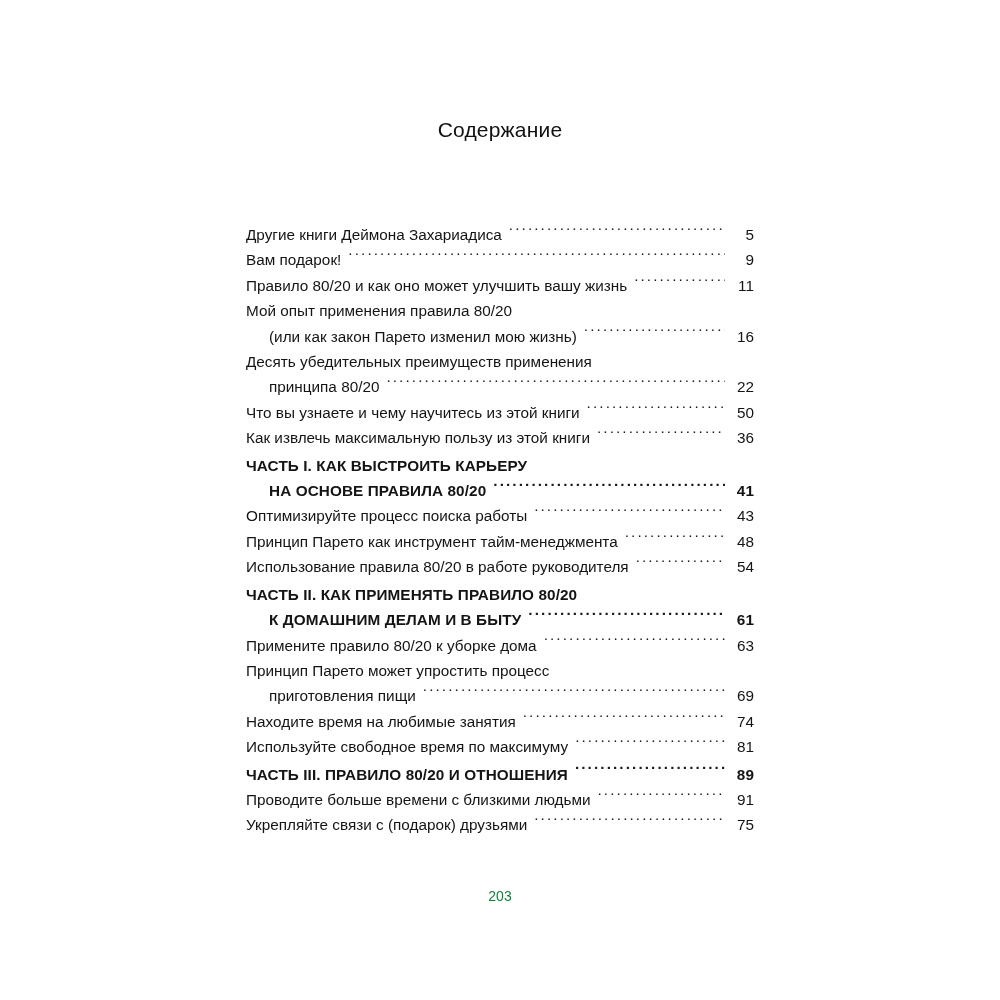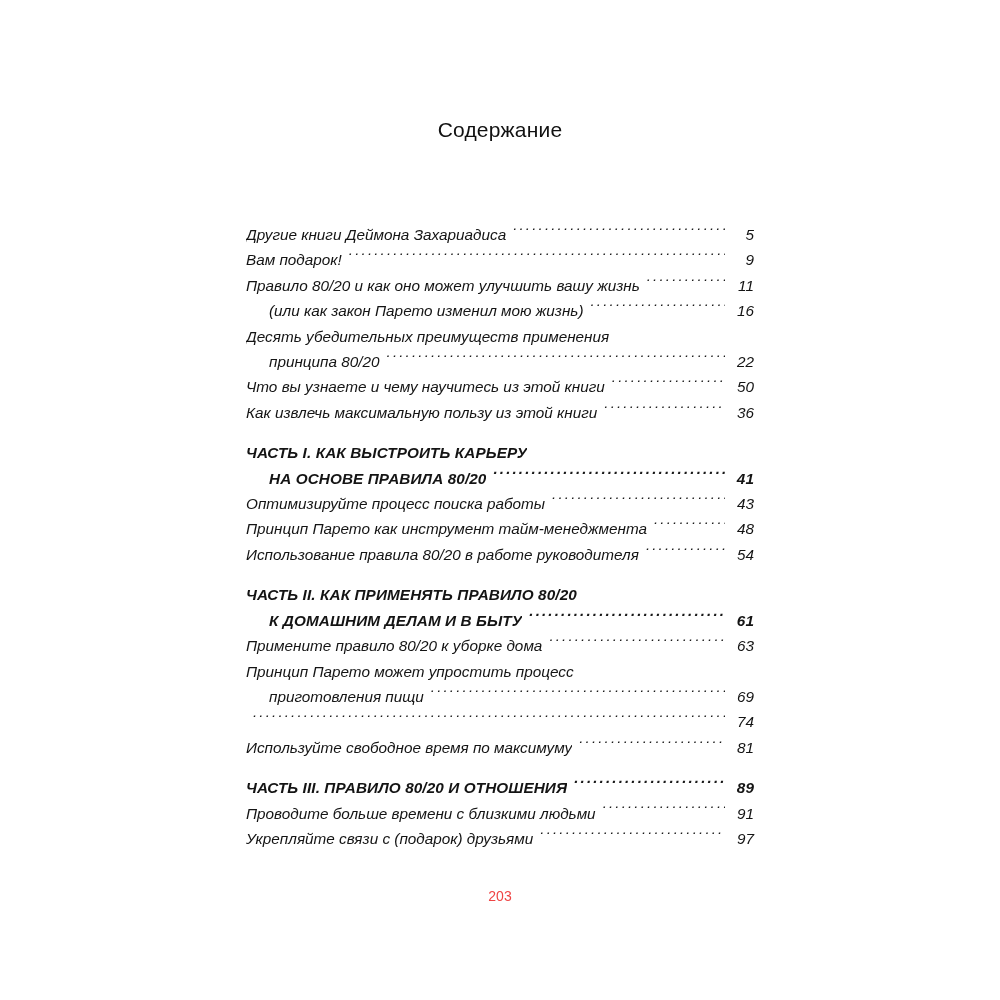--- a/index.html
+++ b/index.html
@@ -31,24 +31,23 @@
     letter-spacing: 0.2px;
   }
   .toc {
     margin: 0 auto;
     padding-top: 80px;
     width: 508px;        
     box-sizing: border-box;
   }
   .group {
     margin-bottom: 0;
-    font-style: italic;
   }
   .group + .group {
-    margin-top: 15px;
+    margin-top: 2px;
   }
   .entry {
     display: flex;
     align-items: baseline;
     width: 100%;
     font-size: 15.3px;
     line-height: 25.4px;
     color: #141414;
     white-space: nowrap;
   }
@@ -97,21 +96,21 @@
   .entry.part .page-num {
     font-weight: bold;
   }
   .folio {
     position: absolute;
     left: 0;
     right: 0;
     top: 888px;
     text-align: center;
     font-size: 14px;
-    color: #ef4444;
+    color: #15803d;
   }
 </style>
 </head>
 <body>
 
 <div class="page">
 
   <h1 class="doc-title">Содержание</h1>
 
   <div class="toc" id="toc-root">
@@ -124,20 +123,25 @@
         <div class="entry">
           <span class="label">Вам подарок!</span>
           <span class="leader"></span>
           <span class="page-num">9</span>
         </div>
         <div class="entry">
           <span class="label">Правило 80/20 и как оно может улучшить вашу жизнь</span>
           <span class="leader"></span>
           <span class="page-num">11</span>
         </div>
+        <div class="entry noleader">
+          <span class="label">Мой опыт применения правила 80/20</span>
+          <span class="leader"></span>
+          <span class="page-num"></span>
+        </div>
         <div class="entry indent">
           <span class="label">(или как закон Парето изменил мою жизнь)</span>
           <span class="leader"></span>
           <span class="page-num">16</span>
         </div>
         <div class="entry noleader">
           <span class="label">Десять убедительных преимуществ применения</span>
           <span class="leader"></span>
           <span class="page-num"></span>
         </div>
@@ -204,20 +208,21 @@
           <span class="label">Принцип Парето может упростить процесс</span>
           <span class="leader"></span>
           <span class="page-num"></span>
         </div>
         <div class="entry indent">
           <span class="label">приготовления пищи</span>
           <span class="leader"></span>
           <span class="page-num">69</span>
         </div>
         <div class="entry">
+          <span class="label">Находите время на любимые занятия</span>
           <span class="leader"></span>
           <span class="page-num">74</span>
         </div>
         <div class="entry">
           <span class="label">Используйте свободное время по максимуму</span>
           <span class="leader"></span>
           <span class="page-num">81</span>
         </div>
       </div>
       <div class="group">
@@ -227,20 +232,20 @@
           <span class="page-num">89</span>
         </div>
         <div class="entry">
           <span class="label">Проводите больше времени с близкими людьми</span>
           <span class="leader"></span>
           <span class="page-num">91</span>
         </div>
         <div class="entry">
           <span class="label">Укрепляйте связи с (подарок) друзьями</span>
           <span class="leader"></span>
-          <span class="page-num">97</span>
+          <span class="page-num">75</span>
         </div>
       </div>
     </div>
 
   <div class="folio">203</div>
 
 </div>
 
 </body></html>

